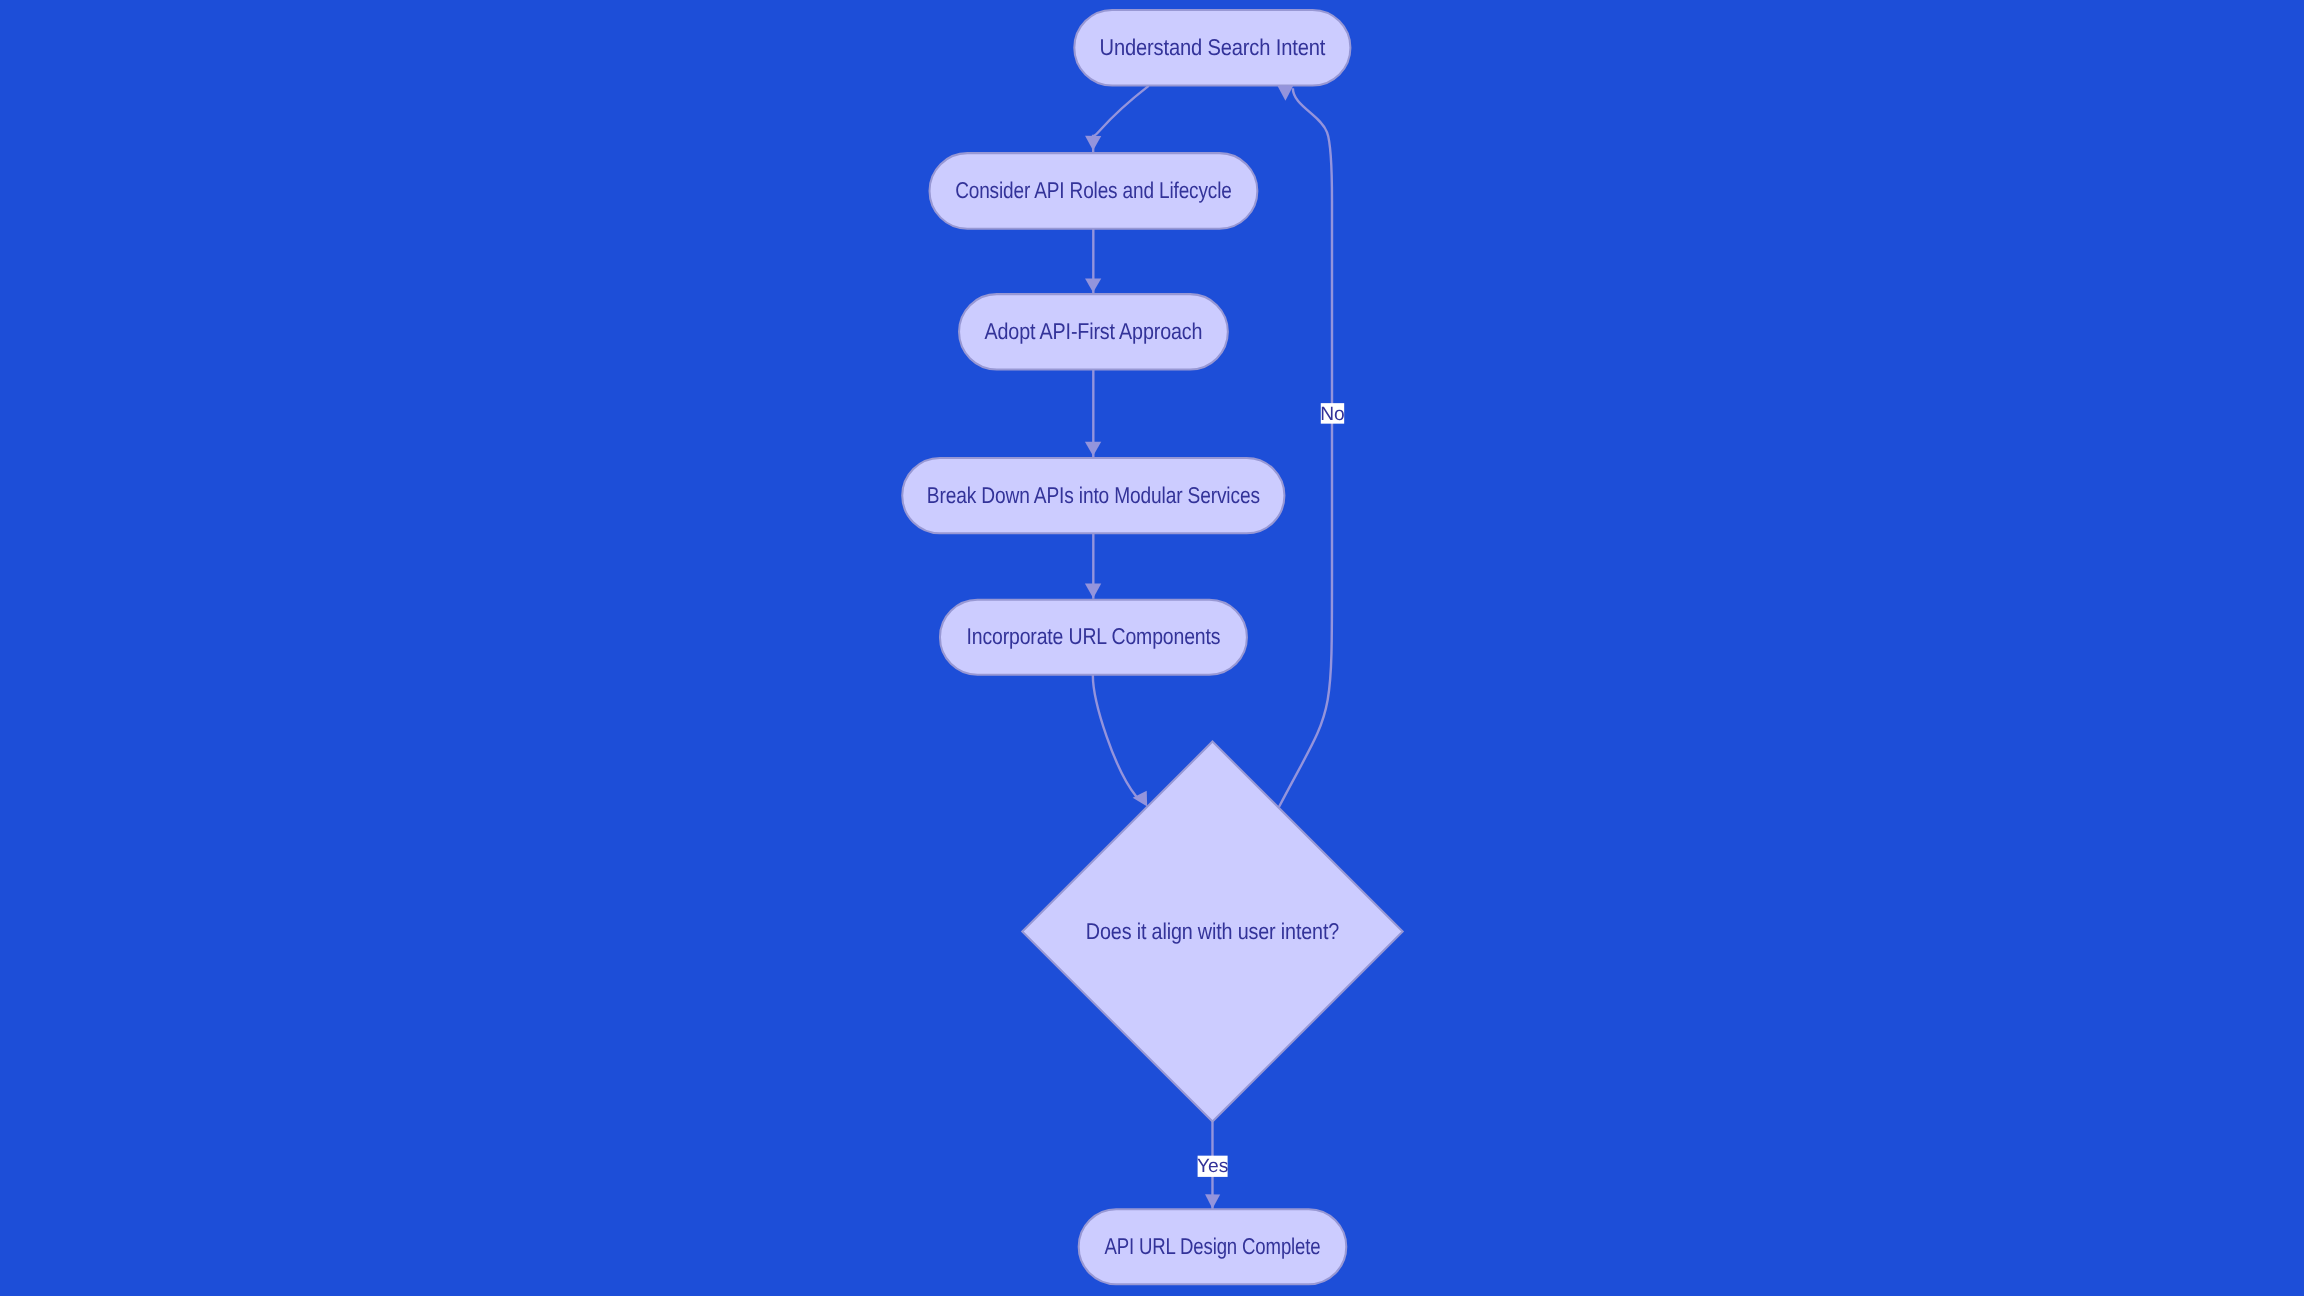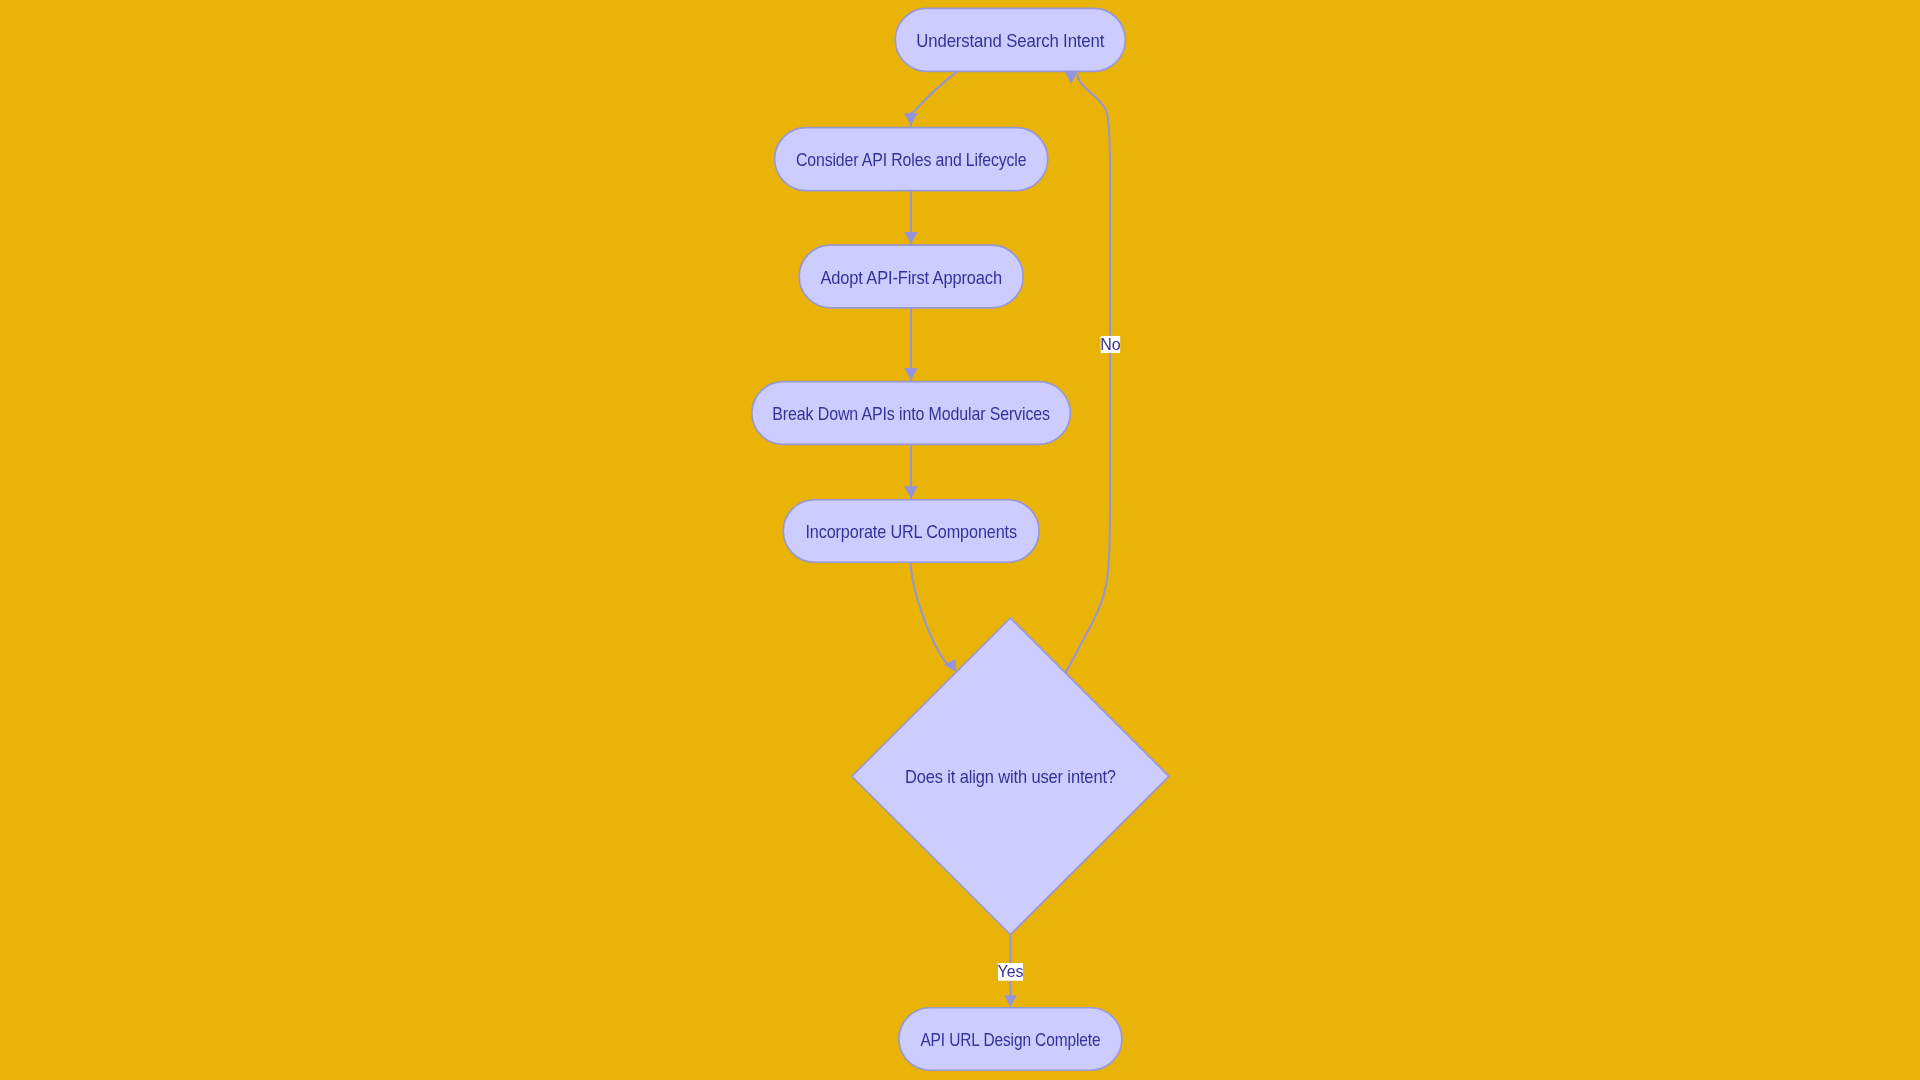--- a/index.html
+++ b/index.html
@@ -4,21 +4,21 @@
 <title>API URL Design Flowchart</title>
 <style>
   html, body {
     margin: 0;
     padding: 0;
     width: 1920px;
     height: 1080px;
     background: #ffffff;
     overflow: hidden;
   }
-  #flow-root { position: relative; width: 1920px; height: 1080px; background:#eab308; }
+  #flow-root { position: relative; width: 1920px; height: 1080px; background:#1d4ed8; }
   svg.flow { display:block; width:1920px; height:1080px; }
   .node-label {
     font-family: "Liberation Sans", sans-serif;
     font-size: 19px;
     text-anchor: middle;
     dominant-baseline: central;
     letter-spacing: -0.15px;
   }
   .edge-label {
     font-family: "Liberation Sans", sans-serif;

